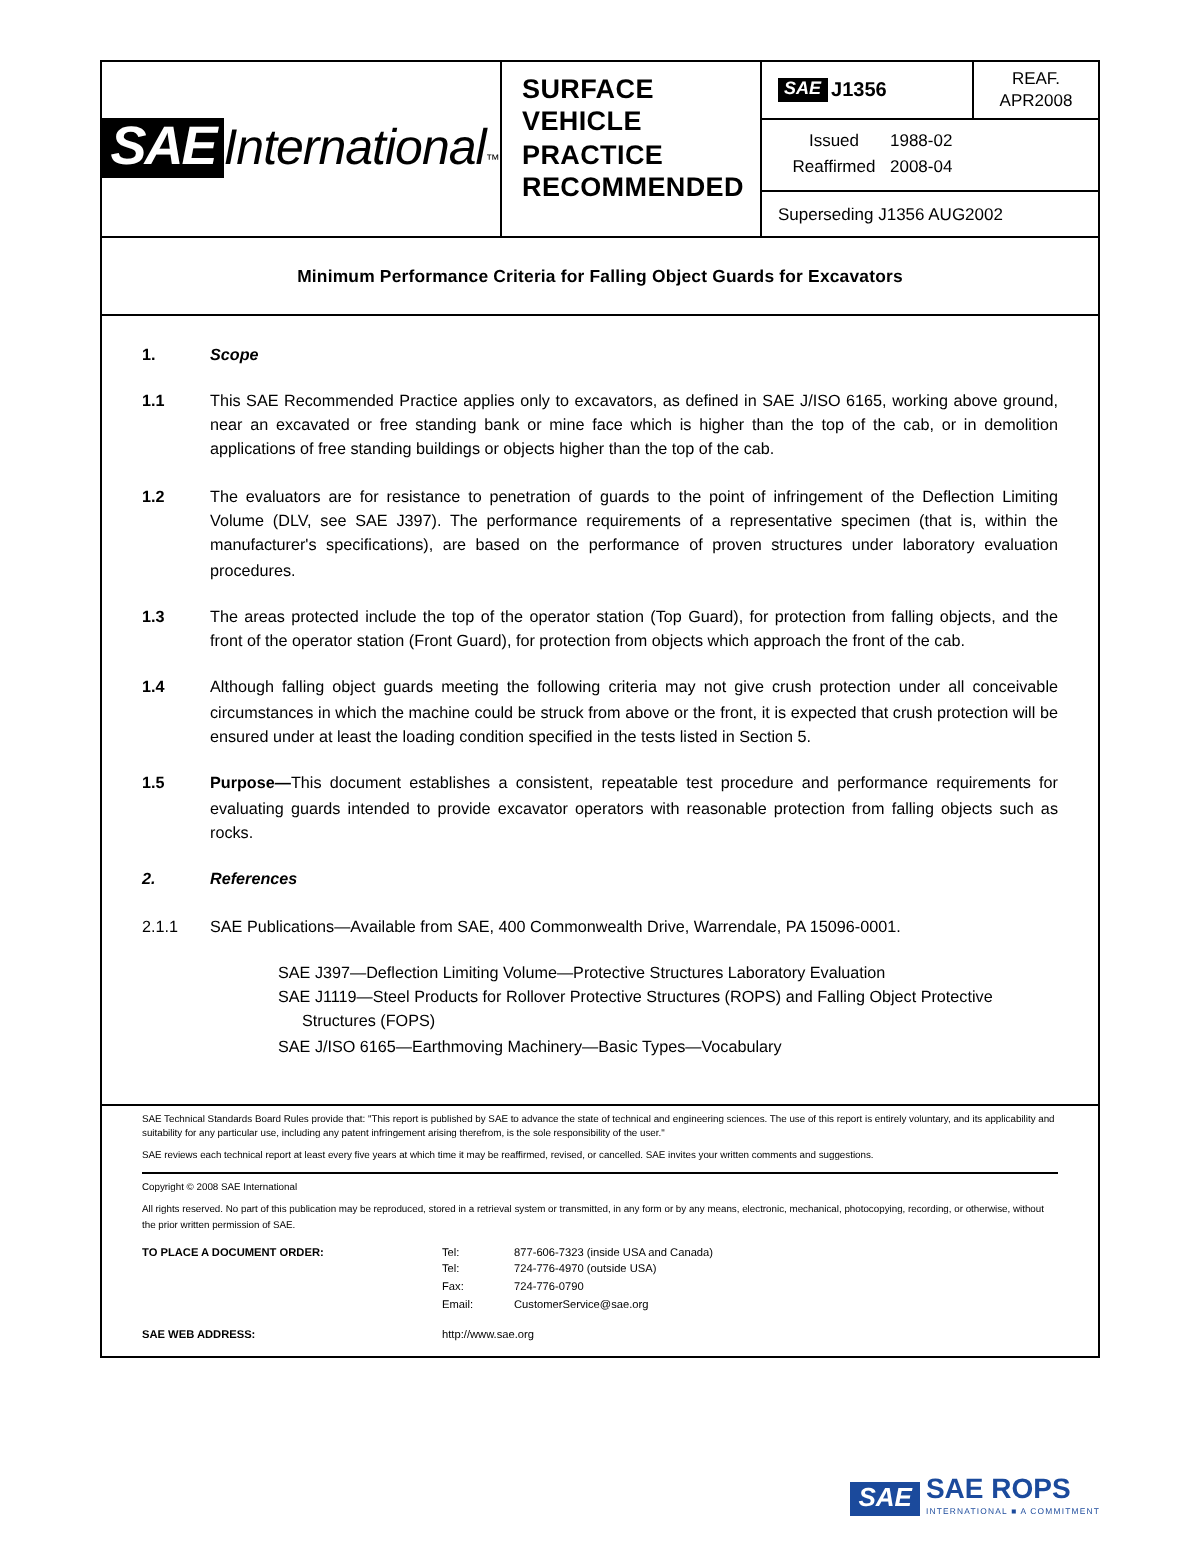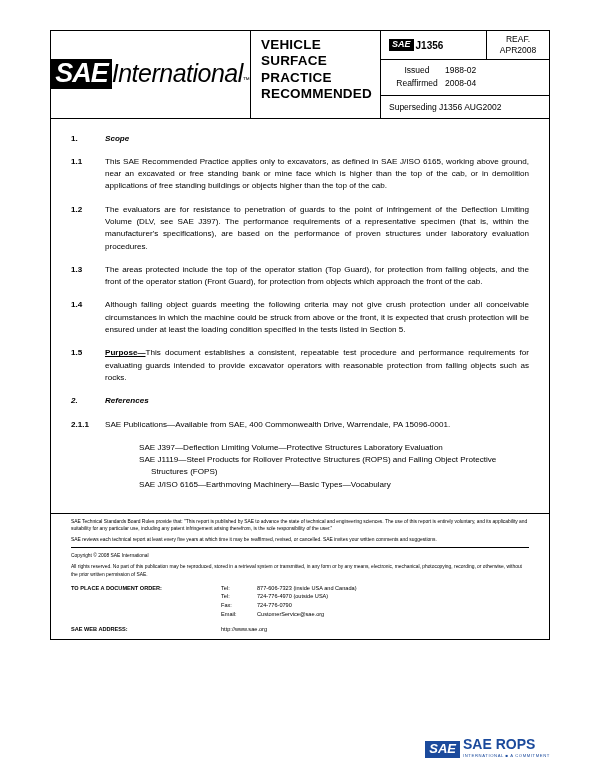--- a/index.html
+++ b/index.html
@@ -158,21 +158,21 @@
     width: 34px;
     flex: none;
     font-weight: bold;
   }
   .sec .num.italic { font-style: italic; }
   .sec .txt { flex: 1; text-align: justify; }
   .sec .txt.heading {
     font-weight: bold;
     font-style: italic;
   }
-  .lead { font-weight: bold; text-decoration: underline; }
+  .lead { font-weight: bold; }
   .ref-list {
     margin-left: 68px;
     margin-top: 10px;
     margin-bottom: 8px;
   }
   .ref-list div { margin-bottom: 0px; }
   .ref-list .cont { margin-left: 12px; }
 
   
   .footer {
@@ -246,22 +246,22 @@
 
       <div class="logo-cell">
         <div class="sae-logo">
           <span class="sae-mark">SAE</span>
           <span class="sae-word">International</span>
           <span class="tm">™</span>
         </div>
       </div>
 
       <div class="title-cell">
+        <div>SURFACE</div>
         <div>VEHICLE</div>
-        <div>SURFACE</div>
         <div>PRACTICE</div>
         <div>RECOMMENDED</div>
       </div>
 
       <div class="meta-cell">
         <div class="meta-row1">
           <div class="doc-num-box">
             <span class="sae-tiny">SAE</span>
             <span class="doc-num">J1356</span>
           </div>
@@ -275,20 +275,21 @@
             <span class="lbl">Issued</span><span>1988-02</span>
           </div>
           <div>
             <span class="lbl">Reaffirmed</span><span>2008-04</span>
           </div>
         </div>
         <div class="meta-row3">Superseding J1356 AUG2002</div>
       </div>
     </div>
 
+    <div class="banner">Minimum Performance Criteria for Falling Object Guards for Excavators</div>
 
     <div class="body">
 
       <div class="sec">
         <div class="num">1.</div>
         <div class="txt heading">Scope</div>
       </div>
 
       <div class="sec">
         <div class="num">1.1</div>
@@ -315,21 +316,21 @@
         <div class="txt"><span class="lead">Purpose—</span><span>This document establishes a consistent, repeatable test procedure and performance requirements for evaluating guards intended to provide excavator operators with reasonable protection from falling objects such as rocks.</span></div>
       </div>
 
       <div class="sec">
         <div class="num italic">2.</div>
         <div class="txt heading">References</div>
       </div>
 
 
       <div class="sec">
-        <div class="num" style="font-weight:bold">2.1.1</div>
+        <div class="num" style="font-weight:normal">2.1.1</div>
         <div class="txt">SAE Publications—Available from SAE, 400 Commonwealth Drive, Warrendale, PA 15096-0001.</div>
       </div>
 
       <div class="ref-list">
         <div>SAE J397—Deflection Limiting Volume—Protective Structures Laboratory Evaluation</div>
         <div>SAE J1119—Steel Products for Rollover Protective Structures (ROPS) and Falling Object Protective</div>
         <div class="cont">Structures (FOPS)</div>
         <div>SAE J/ISO 6165—Earthmoving Machinery—Basic Types—Vocabulary</div>
       </div>
 

